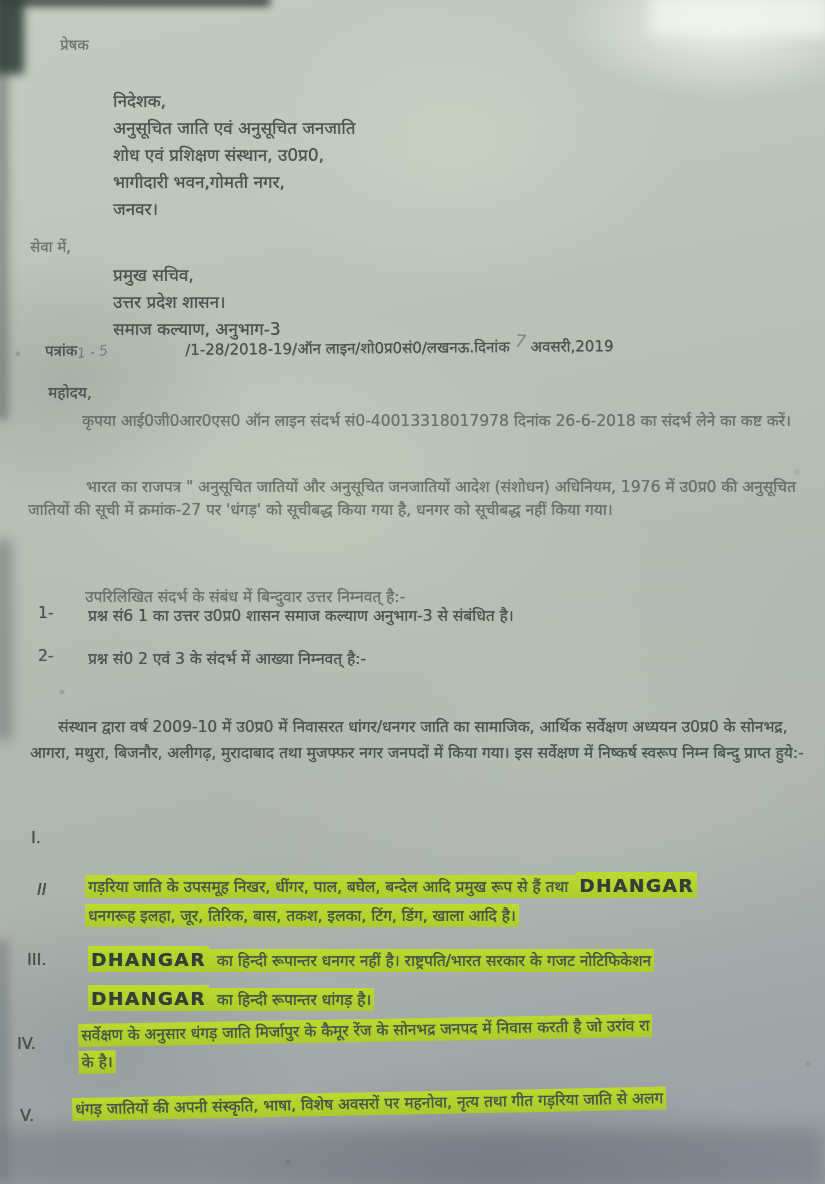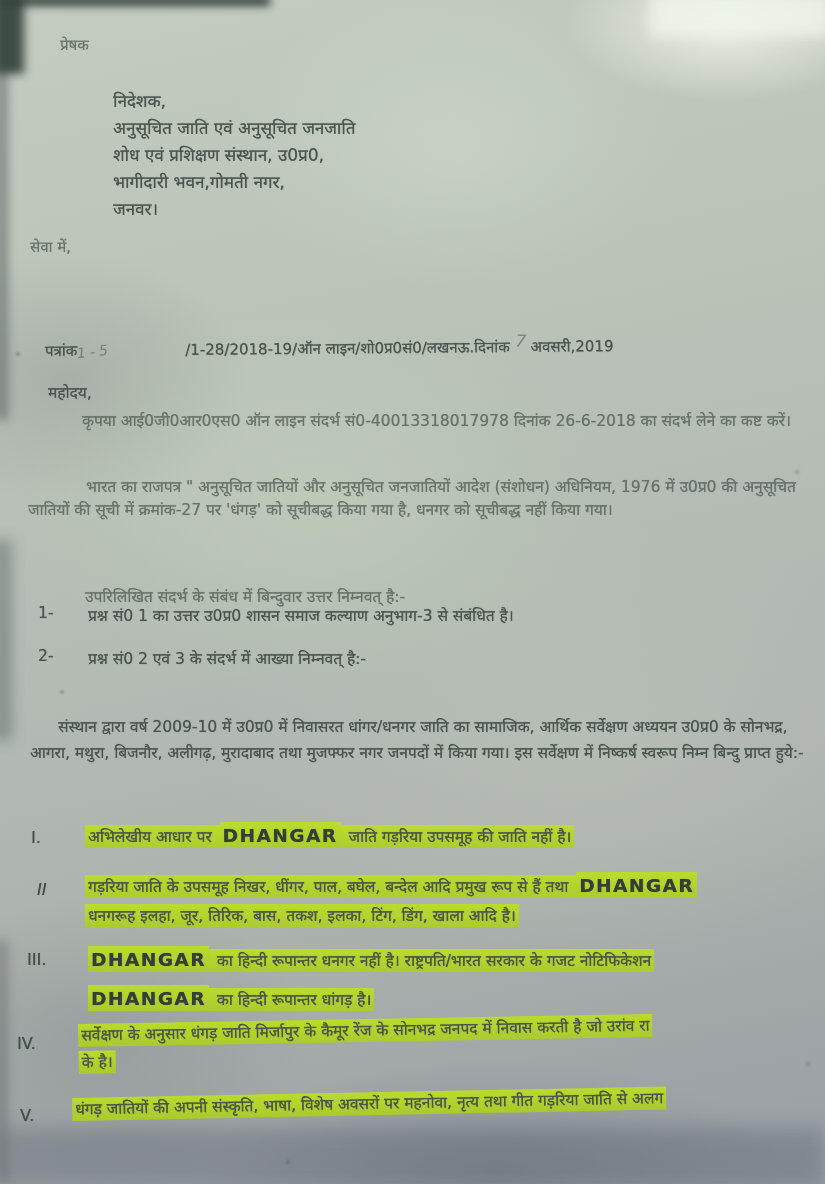--- a/index.html
+++ b/index.html
@@ -73,47 +73,51 @@
     <div class="block addr" style="left:113px;top:88px;">
       <div>निदेशक,</div>
       <div>अनुसूचित जाति एवं अनुसूचित जनजाति</div>
       <div>शोध एवं प्रशिक्षण संस्थान, उ0प्र0,</div>
       <div>भागीदारी भवन,गोमती नगर,</div>
       <div>जनवर।</div>
     </div>
 
     <div class="line faint" style="left:30px;top:216px;font-size:15px;margin-top:20px;">सेवा में,</div>
 
+    <div class="block addr" style="left:113px;top:262px;">
+      <div>प्रमुख सचिव,</div>
+      <div>उत्तर प्रदेश शासन।</div>
+      <div>समाज कल्याण, अनुभाग-3</div>
+    </div>
 
     <div class="line" style="left:45px;top:340px;width:775px;font-size:15px;transform:rotate(-0.5deg);transform-origin:left center;">
       <span>पत्रांक</span><span class="hand hand-no">1-5</span><span>/1-28/2018-19/ऑन लाइन/शो0प्र0सं0/लखनऊ.दिनांक</span><span class="hand hand-day">7</span><span>अवसरी,2019</span>
     </div>
 
     <div class="line" style="left:48px;top:381px;">महोदय,</div>
 
     <div class="para faint" style="left:42px;top:410px;width:768px;text-indent:40px;">कृपया आई0जी0आर0एस0 ऑन लाइन संदर्भ सं0-40013318017978 दिनांक 26-6-2018 का संदर्भ लेने का कष्ट करें।</div>
 
     <div class="para faint" style="left:28px;top:476px;width:792px;text-indent:58px;">भारत का राजपत्र " अनुसूचित जातियों और अनुसूचित जनजातियों आदेश  (संशोधन) अधिनियम, 1976 में उ0प्र0 की अनुसूचित जातियों की सूची में क्रमांक-27 पर 'धंगड़' को सूचीबद्ध किया गया है, धनगर को सूचीबद्ध नहीं किया गया।</div>
 
     <div class="line faint" style="left:85px;top:565px;margin-top:20px;">उपरिलिखित संदर्भ के संबंध में बिन्दुवार उत्तर निम्नवत् है:-</div>
 
     <div>
       <span class="line ans-no" style="left:38px;top:604px;">1-</span>
-      <span class="line ans-tx" style="left:88px;top:604px;">प्रश्न सं0 1 का उत्तर उ0प्र0 शासन समाज कल्याण अनुभाग-3 से संबंधित है।</span>
+      <span class="line ans-tx" style="left:88px;top:604px;">प्रश्न सं6 1 का उत्तर उ0प्र0 शासन समाज कल्याण अनुभाग-3 से संबंधित है।</span>
     </div>
 
     <div>
       <span class="line ans-no" style="left:38px;top:647px;">2-</span>
       <span class="line ans-tx" style="left:88px;top:647px;">प्रश्न सं0 2 एवं 3 के संदर्भ में आख्या निम्नवत् है:-</span>
     </div>
 
     <div class="para" style="left:30px;top:714px;width:782px;text-indent:28px;line-height:26px;">संस्थान द्वारा वर्ष 2009-10 में उ0प्र0 में निवासरत धांगर/धनगर जाति का सामाजिक, आर्थिक सर्वेक्षण अध्ययन उ0प्र0 के सोनभद्र, आगरा, मथुरा, बिजनौर, अलीगढ़, मुरादाबाद तथा मुजफ्फर नगर जनपदों में किया गया। इस सर्वेक्षण में निष्कर्ष स्वरूप निम्न बिन्दु प्राप्त हुये:-</div>
 
     <div class="numeral" style="left:31px;top:828px;">I.</div>
-    <div class="finding" style="left:85px;top:822px;width:705px;"><span class="hl">अभिलेखीय आधार पर </span><span class="hl latin">DHANGAR</span><span class="hl"> जाति गड़रिया उपसमूह की जाति नहीं है।</span></div>
 
     <div class="numeral" style="left:37px;top:880px;font-style:italic;">II</div>
     <div class="finding" style="left:85px;top:870px;width:738px;line-height:29px;"><span class="hl">गड़रिया जाति के उपसमूह निखर, धींगर, पाल, बघेल, बन्देल आदि प्रमुख रूप से हैं तथा </span><span class="hl latin">DHANGAR</span><br><span class="hl">धनगरूह इलहा, जूर, तिरिक, बास, तकश, इलका, टिंग, डिंग, खाला आदि है।</span></div>
 
     <div class="numeral" style="left:27px;top:950px;">III.</div>
     <div class="finding" style="left:88px;top:940px;width:732px;line-height:38px;"><span class="hl latin">DHANGAR</span><span class="hl">  का हिन्दी रूपान्तर धनगर नहीं है। राष्ट्रपति/भारत सरकार के गजट नोटिफिकेशन</span><br><span class="hl latin">DHANGAR</span><span class="hl"> का हिन्दी रूपान्तर धांगड़ है।</span></div>
 
     <div class="numeral" style="left:17px;top:1034px;">IV.</div>
     <div class="finding" style="left:78px;top:1022px;width:742px;line-height:27px;transform:rotate(-1deg);transform-origin:left top;"><span class="hl">सर्वेक्षण के अनुसार धंगड़ जाति मिर्जापुर के कैमूर रेंज के सोनभद्र जनपद में निवास करती है जो उरांव रा</span><br><span class="hl">के है।</span></div>
 

